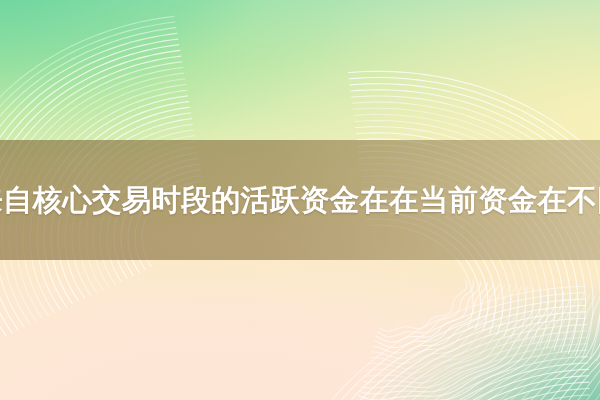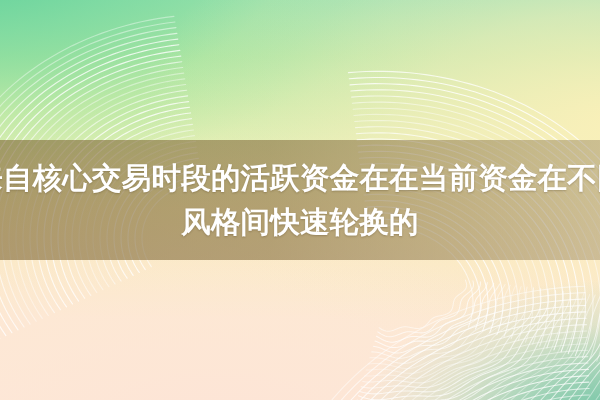--- a/index.html
+++ b/index.html
@@ -320,16 +320,15 @@
         <path d="M267.62 86.23L267.09 91.16L266.65 96.13L266.24 101.13L265.75 106.15L265.07 111.18L264.11 116.18L262.78 121.12L261.02 125.96L258.81 130.68L256.16 135.24L253.12 139.64L249.78 143.90L246.21 148.02L242.52 152.05L238.82 156.03L235.17 160.01L231.64 164.01L228.24 168.08L224.97 172.23L221.78 176.46L218.61 180.74L215.39 185.02L212.02 189.25L208.43 193.37L204.56 197.32L200.37 201.02L195.86 204.46L191.03 207.59L185.93 210.43L180.61 213.01L175.15 215.37L169.63 217.59L164.10 219.73L158.61 221.87L153.20 224.06L147.87 226.36L142.62 228.78L137.41 231.30L132.20 233.89L126.96 236.48L121.62 239.00L116.16 241.37L110.55 243.49L104.80 245.30L98.90 246.74L92.88 247.81L86.77 248.51L80.61 248.87L74.44 248.97L68.28 248.88L62.16 248.70L56.08 248.52L50.03 248.39L44.01 248.38L37.99 248.51L31.96 248.75L25.90 249.07L19.79 249.40L13.65 249.66L7.48 249.76L1.30 249.61L-4.84 249.14L-10.91 248.31L-16.89 247.09" opacity="0.91"></path>
         <path d="M274.61 87.04L274.38 92.16L274.13 97.32L273.77 102.50L273.19 107.68L272.29 112.82L270.99 117.91L269.24 122.90L267.03 127.76L264.38 132.48L261.36 137.05L258.04 141.48L254.53 145.80L250.92 150.04L247.32 154.23L243.79 158.43L240.38 162.67L237.10 166.98L233.94 171.35L230.85 175.80L227.75 180.28L224.56 184.75L221.20 189.16L217.59 193.44L213.67 197.52L209.41 201.37L204.82 204.93L199.90 208.20L194.72 211.19L189.33 213.94L183.81 216.49L178.23 218.91L172.66 221.27L167.14 223.65L161.71 226.10L156.36 228.65L151.08 231.31L145.84 234.07L140.58 236.87L135.27 239.66L129.84 242.35L124.28 244.85L118.56 247.08L112.67 248.99L106.62 250.53L100.45 251.68L94.19 252.47L87.87 252.95L81.54 253.18L75.22 253.25L68.94 253.25L62.69 253.27L56.49 253.35L50.31 253.56L44.13 253.90L37.93 254.34L31.70 254.84L25.43 255.32L19.12 255.71L12.78 255.90L6.44 255.81L0.13 255.38L-6.12 254.58L-12.28 253.38L-18.32 251.81" opacity="0.78"></path>
         <path d="M282.02 87.89L281.94 93.20L281.71 98.53L281.22 103.85L280.37 109.14L279.11 114.37L277.38 119.51L275.18 124.53L272.55 129.41L269.56 134.15L266.29 138.76L262.85 143.28L259.34 147.72L255.85 152.14L252.45 156.57L249.18 161.04L246.04 165.57L243.00 170.18L240.00 174.83L236.97 179.52L233.83 184.18L230.47 188.75L226.84 193.18L222.88 197.41L218.56 201.40L213.89 205.10L208.90 208.52L203.64 211.67L198.19 214.59L192.62 217.33L187.01 219.97L181.41 222.57L175.89 225.20L170.44 227.90L165.09 230.71L159.79 233.62L154.52 236.61L149.22 239.63L143.84 242.60L138.33 245.45L132.67 248.08L126.83 250.44L120.81 252.44L114.62 254.08L108.30 255.33L101.89 256.23L95.42 256.83L88.93 257.21L82.46 257.46L76.02 257.65L69.63 257.88L63.27 258.19L56.94 258.62L50.61 259.17L44.25 259.82L37.87 260.50L31.43 261.13L24.96 261.64L18.46 261.92L11.95 261.90L5.46 261.51L-0.97 260.74L-7.31 259.57L-13.54 258.04L-19.66 256.21" opacity="0.63"></path>
         <path d="M289.64 88.77L289.54 94.24L289.14 99.71L288.36 105.15L287.13 110.53L285.42 115.81L283.25 120.98L280.65 126.03L277.70 130.94L274.50 135.75L271.16 140.46L267.76 145.11L264.41 149.75L261.16 154.41L258.04 159.11L255.04 163.87L252.13 168.69L249.24 173.56L246.28 178.44L243.18 183.28L239.83 188.02L236.18 192.61L232.18 196.99L227.80 201.11L223.06 204.96L218.00 208.53L212.69 211.85L207.19 214.95L201.58 217.90L195.95 220.77L190.35 223.61L184.83 226.49L179.39 229.46L174.04 232.52L168.73 235.68L163.44 238.91L158.10 242.13L152.66 245.29L147.08 248.30L141.32 251.07L135.36 253.54L129.21 255.65L122.88 257.39L116.42 258.75L109.86 259.77L103.24 260.51L96.61 261.06L89.99 261.49L83.41 261.89L76.88 262.34L70.38 262.88L63.90 263.55L57.42 264.32L50.92 265.17L44.39 266.03L37.80 266.82L31.17 267.44L24.50 267.81L17.82 267.85L11.17 267.52L4.56 266.79L-1.97 265.66L-8.40 264.18L-14.72 262.41L-20.94 260.43" opacity="0.53"></path>
         <path d="M297.24 89.65L296.94 95.26L296.22 100.84L295.03 106.36L293.36 111.80L291.22 117.13L288.67 122.34L285.79 127.44L282.68 132.43L279.44 137.34L276.19 142.21L272.99 147.07L269.90 151.95L266.94 156.87L264.09 161.86L261.32 166.90L258.53 171.97L255.65 177.05L252.59 182.06L249.26 186.97L245.59 191.71L241.55 196.24L237.12 200.51L232.32 204.51L227.21 208.24L221.84 211.74L216.31 215.04L210.69 218.20L205.06 221.30L199.47 224.39L193.96 227.54L188.54 230.76L183.20 234.09L177.90 237.50L172.59 240.95L167.22 244.38L161.72 247.72L156.06 250.88L150.20 253.79L144.13 256.38L137.85 258.60L131.40 260.45L124.79 261.93L118.09 263.09L111.33 263.99L104.56 264.71L97.81 265.34L91.10 265.96L84.44 266.64L77.81 267.43L71.19 268.33L64.58 269.33L57.94 270.39L51.26 271.42L44.52 272.36L37.73 273.10L30.91 273.56L24.06 273.67L17.23 273.39L10.45 272.71L3.73 271.63L-2.90 270.21L-9.43 268.52L-15.87 266.64L-22.23 264.66" opacity="0.50"></path>
       </svg>
   </div>
 
   <div id="caption-band">
     <div class="caption-line">来自核心交易时段的活跃资金在在当前资金在不同</div>
-    <div class="caption-line">风格间快速轮换的</div>
   </div>
 
 </div>
 
 </body></html>

